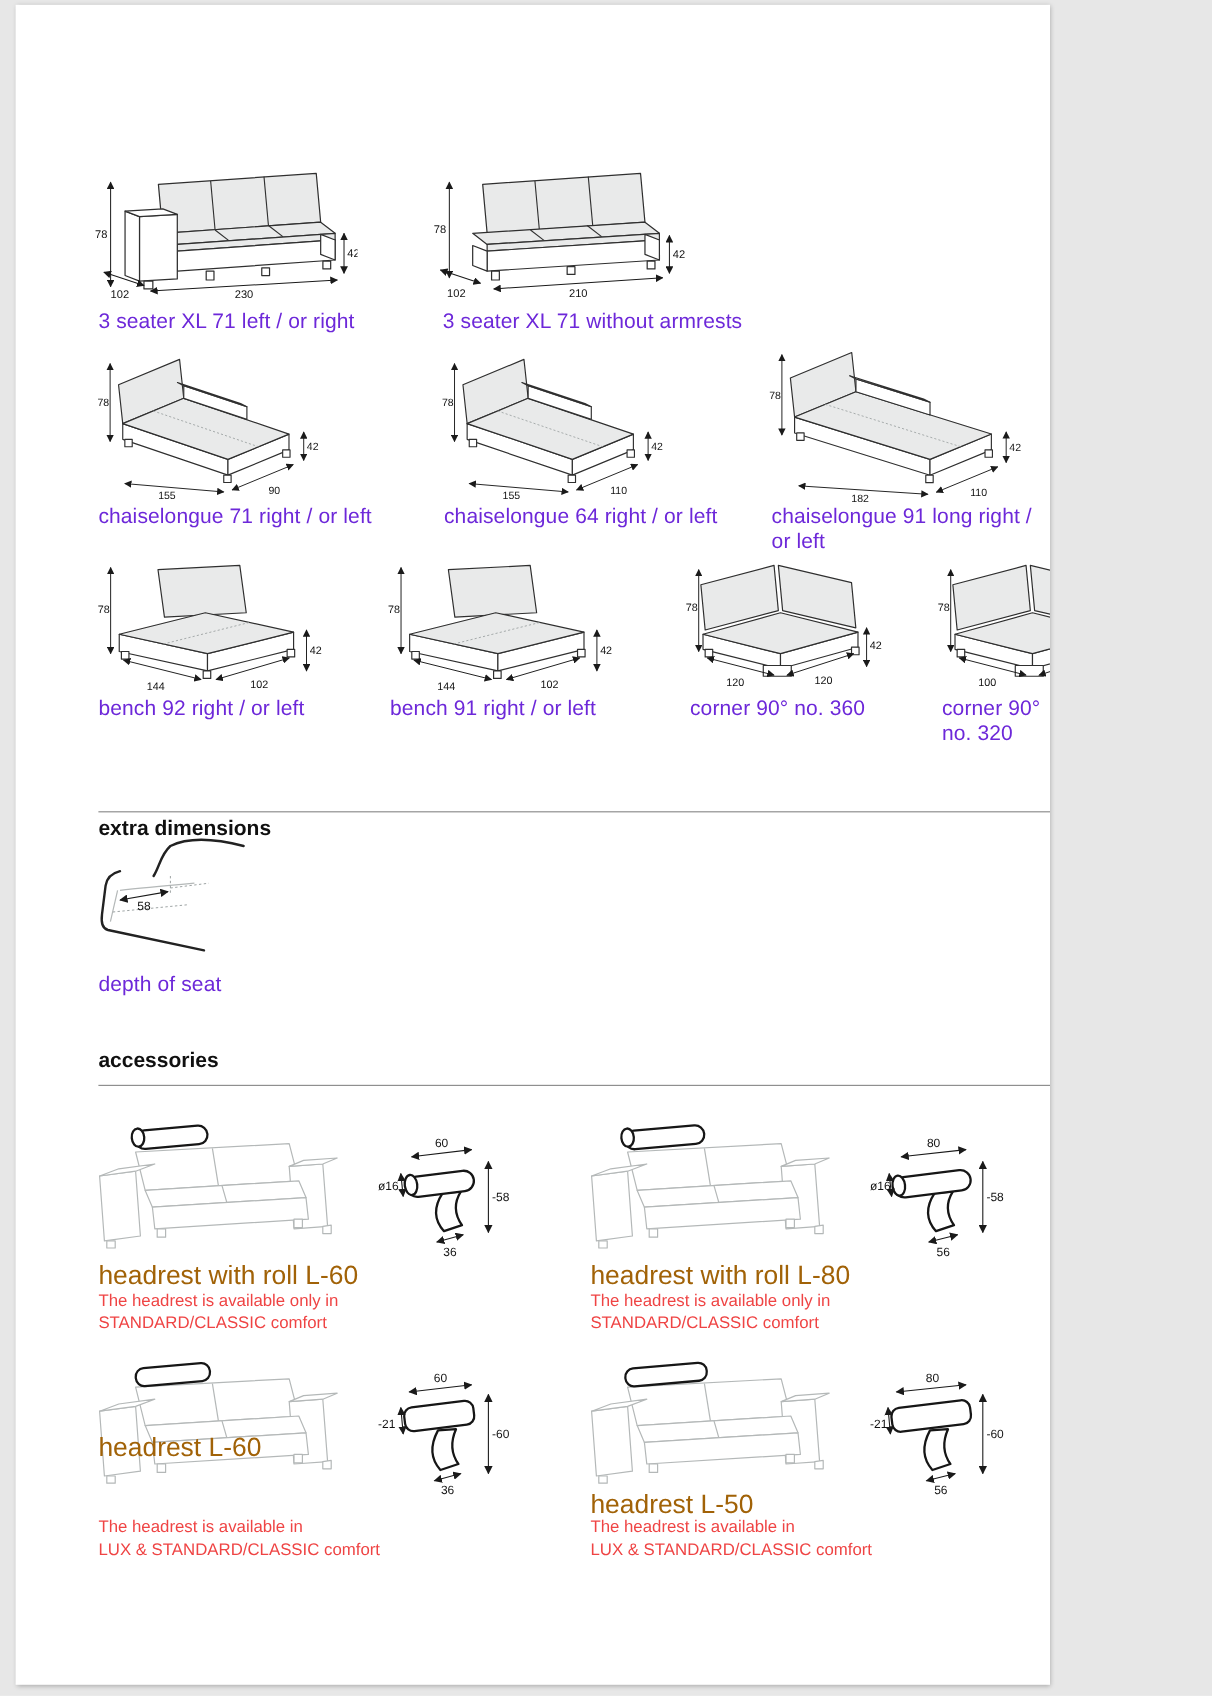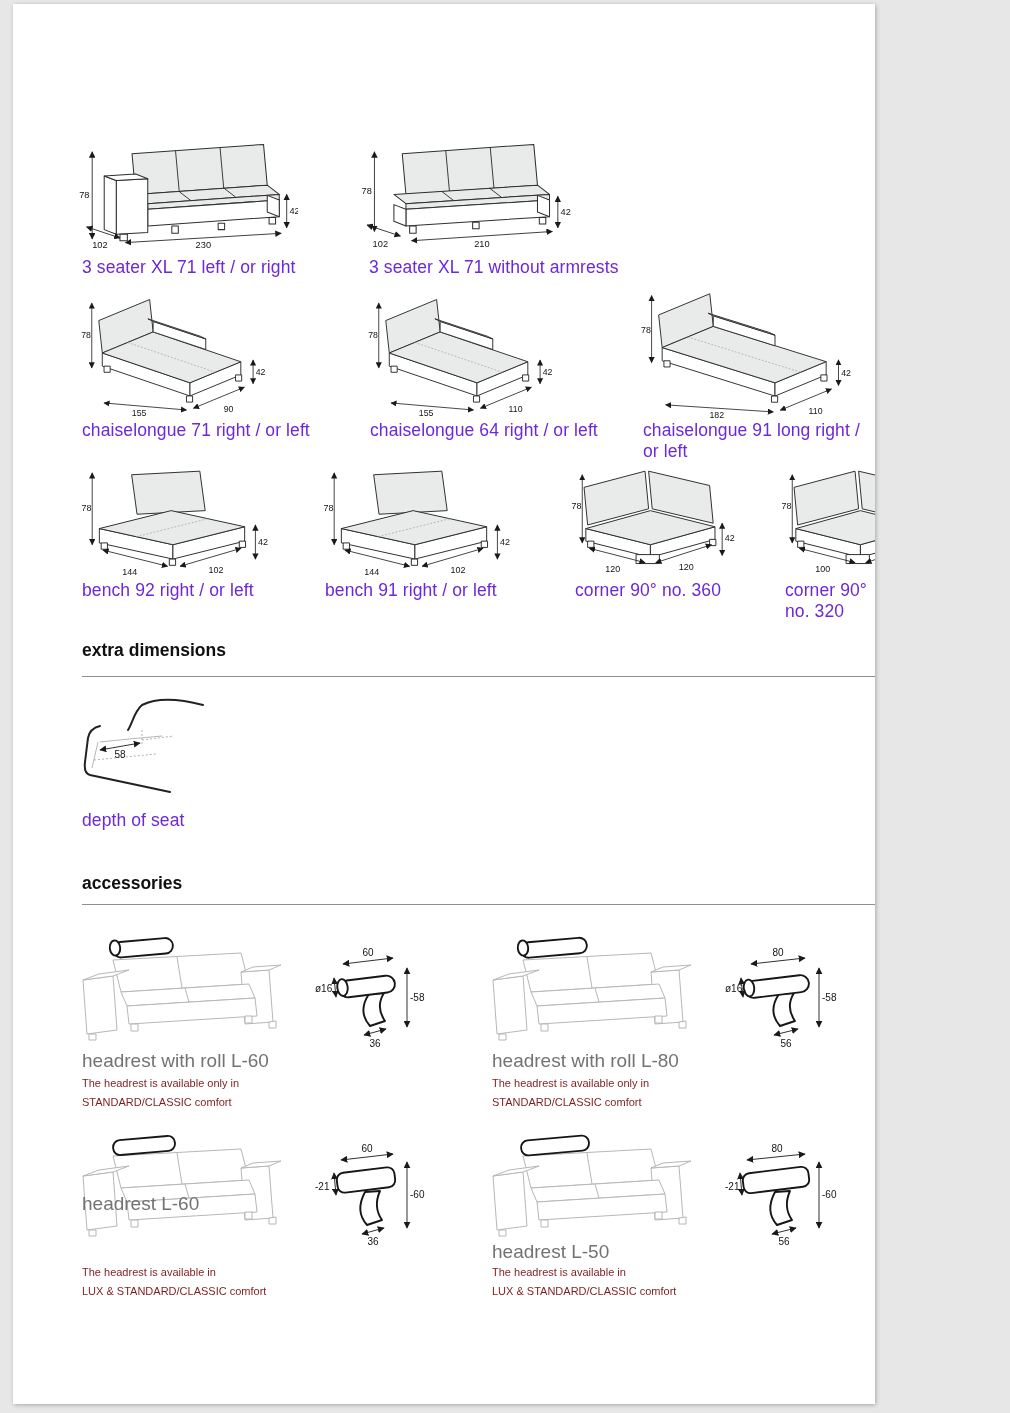--- a/index.html
+++ b/index.html
@@ -2,22 +2,22 @@
 <html><head>
 <meta charset="utf-8">
 <style>
   html,body { margin:0; padding:0; background:#e7e7e7; font-family:"Liberation Sans",sans-serif; }
   .sheet { position:relative; width:862px; height:1400px; background:#ffffff;
            margin:4px 0 9px 13px; box-shadow:1px 1px 4px rgba(0,0,0,0.28); overflow:hidden; }
   .dg { position:absolute; }
   .mlabel { position:absolute; font-size:17.5px; color:#6d28d9; letter-spacing:0.1px; }
   .h2 { position:absolute; font-size:17.5px; font-weight:bold; color:#101010; }
   .rule { position:absolute; left:69px; width:856px; height:1px; background:#8f8f8f; }
-  .atitle { position:absolute; font-size:19px; color:#737373; }
-  .adesc { position:absolute; font-size:11px; line-height:19px; color:#7f1d1d; }
+  .atitle { position:absolute; font-size:22px; color:#a16207; }
+  .adesc { position:absolute; font-size:14px; line-height:19px; color:#ef4444; }
   
   .ln { fill:#ffffff; stroke:#2f2f2f; stroke-width:1.1; stroke-linejoin:round; }
   .cu { fill:#e9eaea; stroke:#2f2f2f; stroke-width:1.1; stroke-linejoin:round; }
   .st { fill:none; stroke:#2f2f2f; stroke-width:1; }
   .dash { fill:none; stroke:#9aa0a0; stroke-width:0.8; stroke-dasharray:2 2; }
   .sk { fill:none; stroke:#b4b8b8; stroke-width:1; }
   .skf { fill:#ffffff; stroke:#b4b8b8; stroke-width:1; stroke-linejoin:round; }
   .bd { fill:#ffffff; stroke:#161616; stroke-width:1.9; stroke-linejoin:round; }
   .bd2 { fill:none; stroke:#222222; stroke-width:2; stroke-linecap:round; }
   .dl { stroke:#1a1a1a; stroke-width:0.9; fill:none; }
@@ -265,21 +265,21 @@
       <line class="dl" x1="168" y1="66" x2="168" y2="102" marker-start="url(#ar)" marker-end="url(#ar)"></line>
       <text class="dt" x="171" y="86">42</text>
       <line class="dl" x1="20" y1="94" x2="82" y2="110" marker-start="url(#ar)" marker-end="url(#ar)"></line>
       <text class="dt mid" x="46" y="120">100</text>
       <line class="dl" x1="94" y1="110" x2="156" y2="90" marker-start="url(#ar)" marker-end="url(#ar)"></line>
       <text class="dt mid" x="128" y="118">100</text>
     </g>
   </svg>
   <div class="mlabel" style="left:772px;top:576px">corner 90° no. 320</div>
 
-  <div class="h2" style="left:69px;top:636px">extra dimensions</div>
+  <div class="h2" style="left:69px;top:676px">extra dimensions</div>
   <div class="rule" style="top:672px"></div>
 
   <svg class="dg" style="left:65px;top:692px" width="135" height="100" viewBox="0 0 135 100">
     <g>
       <path class="bd2" d="M 22,30 C 14,32 11,36 10,42 L 7,66 C 6,74 8,78 12,79 L 92,96"></path>
       <path class="bd2" d="M 50,34 C 55,26 56,16 64,9 C 80,1 102,3 125,9"></path>
       <path class="sk" d="M 22,46 C 40,44 62,42 84,40"></path>
       <path class="sk" d="M 20,46 L 14,72"></path>
       <path class="dash" d="M 16,64 L 78,58"></path>
       <path class="dash" d="M 64,34 L 64,50"></path>

